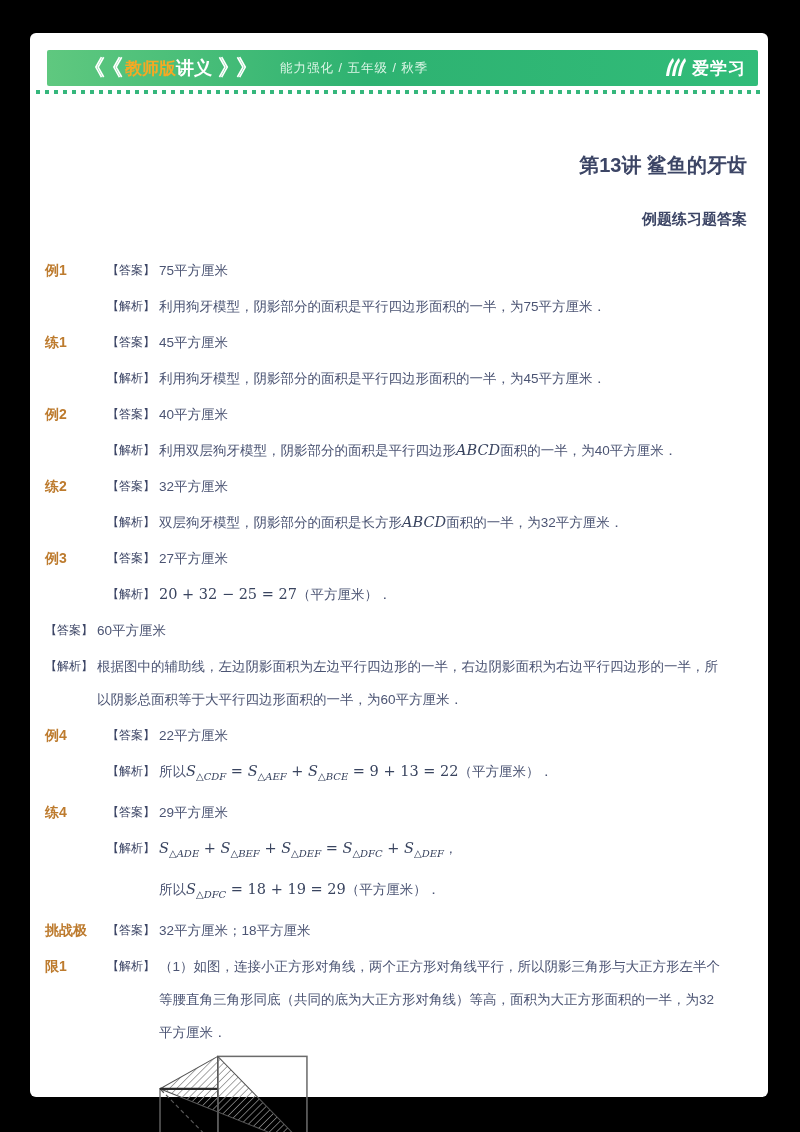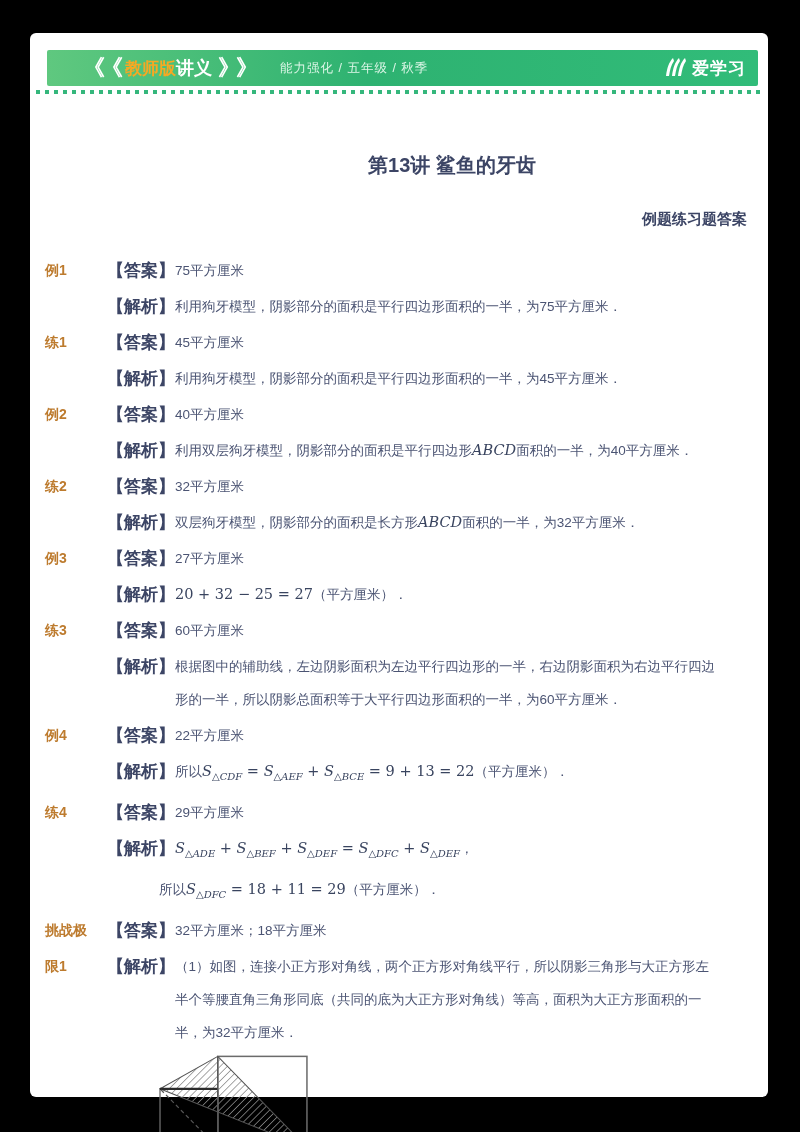--- a/index.html
+++ b/index.html
@@ -14,30 +14,30 @@
   .chev.right{margin-right:0;margin-left:2px;}
   .badge-prefix{font-weight:bold;font-size:17px;color:#f7a823;}
   .badge-suffix{font-weight:bold;font-size:18px;color:#ffffff;margin-right:4px;font-family:Liberation Serif, serif;}
   .meta{margin-left:26px;font-size:12.5px;color:#dcf6e7;letter-spacing:1px;}
   .logo{margin-left:auto;margin-right:12px;display:flex;align-items:flex-start;gap:5px;}
   .logo-text{font-weight:bold;font-size:17px;color:#fff;letter-spacing:1px;}
   .dashes{margin:4px 6px 0 6px;height:4px;
           background:repeating-linear-gradient(90deg,#35b77c 0 4px,transparent 4px 9px);}
 
   
-  .title{margin:58px 21px 0 127px;text-align:center;font-size:20px;font-weight:bold;color:#3c4565;}
+  .title{margin:58px 21px 0 127px;text-align:right;font-size:20px;font-weight:bold;color:#3c4565;}
   .subtitle{margin:31px 21px 0 127px;text-align:right;font-size:15px;font-weight:bold;color:#3c4565;}
 
   
   .rows{margin:25px 48px 0 15px;}
   .row{display:flex;}
   .rlabel{flex:0 0 62px;font-weight:bold;color:#bd7b2e;font-size:14px;line-height:33px;}
   .rlines{flex:1;min-width:0;}
   .line{display:flex;margin-bottom:3px;}
-  .tag{flex:0 0 52px;font-weight:bold;color:#3c4565;font-size:17px;line-height:33px;white-space:nowrap;}
+  .tag{flex:0 0 52px;font-weight:normal;color:#3c4565;font-size:12px;line-height:33px;white-space:nowrap;}
   .content{flex:1;min-width:0;font-size:13.5px;color:#4b5473;line-height:33px;}
   .math{font-family:"DejaVu Serif","Liberation Serif",serif;color:#39445f;font-size:14.5px;}
   .math i{font-style:italic;}
   .msub{font-size:10px;font-family:"DejaVu Serif","Liberation Serif",serif;}
   .mathit{font-family:"DejaVu Serif","Liberation Serif",serif;font-style:italic;color:#39445f;font-size:14.5px;}
 
   
   .figwrap{margin-top:6px;}
 </style>
 </head>
@@ -130,21 +130,20 @@
             <span class="tag">【答案】</span>
             <span class="content"><span class="cn">27平方厘米</span></span>
           </div>
           <div class="line">
             <span class="tag">【解析】</span>
             <span class="content"><span class="math">20 + 32 − 25 = 27</span><span class="cn">（平方厘米）．</span></span>
           </div>
         </div>
       </div>
       <div class="row">
-        <div class="rlabel">练3</div>
         <div class="rlines">
           <div class="line">
             <span class="tag">【答案】</span>
             <span class="content"><span class="cn">60平方厘米</span></span>
           </div>
           <div class="line">
             <span class="tag">【解析】</span>
             <span class="content"><span class="cn">根据图中的辅助线，左边阴影面积为左边平行四边形的一半，右边阴影面积为右边平行四边形的一半，所以阴影总面积等于大平行四边形面积的一半，为60平方厘米．</span></span>
           </div>
         </div>
@@ -168,21 +167,21 @@
           <div class="line">
             <span class="tag">【答案】</span>
             <span class="content"><span class="cn">29平方厘米</span></span>
           </div>
           <div class="line">
             <span class="tag">【解析】</span>
             <span class="content"><span class="math"><i>S</i><sub class="msub">△<i>ADE</i></sub></span><span class="math"> + </span><span class="math"><i>S</i><sub class="msub">△<i>BEF</i></sub></span><span class="math"> + </span><span class="math"><i>S</i><sub class="msub">△<i>DEF</i></sub></span><span class="math"> = </span><span class="math"><i>S</i><sub class="msub">△<i>DFC</i></sub></span><span class="math"> + </span><span class="math"><i>S</i><sub class="msub">△<i>DEF</i></sub></span><span class="cn">，</span></span>
           </div>
           <div class="line">
             <span class="tag"></span>
-            <span class="content"><span class="cn">所以</span><span class="math"><i>S</i><sub class="msub">△<i>DFC</i></sub></span><span class="math"> = 18 + 11 = 29</span><span class="cn">（平方厘米）．</span></span>
+            <span class="content"><span class="cn">所以</span><span class="math"><i>S</i><sub class="msub">△<i>DFC</i></sub></span><span class="math"> = 18 + 19 = 29</span><span class="cn">（平方厘米）．</span></span>
           </div>
         </div>
       </div>
       <div class="row">
         <div class="rlabel">挑战极</div>
         <div class="rlines">
           <div class="line">
             <span class="tag">【答案】</span>
             <span class="content"><span class="cn">32平方厘米；18平方厘米</span></span>
           </div>

